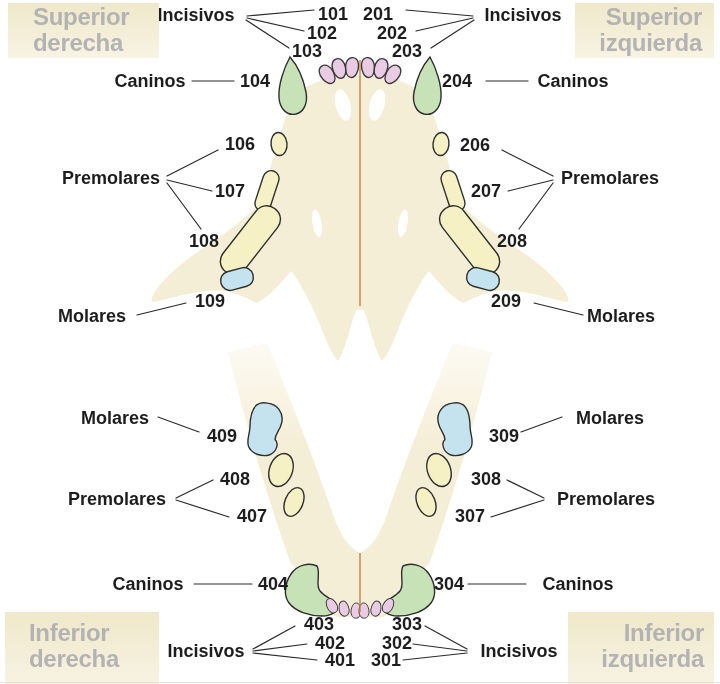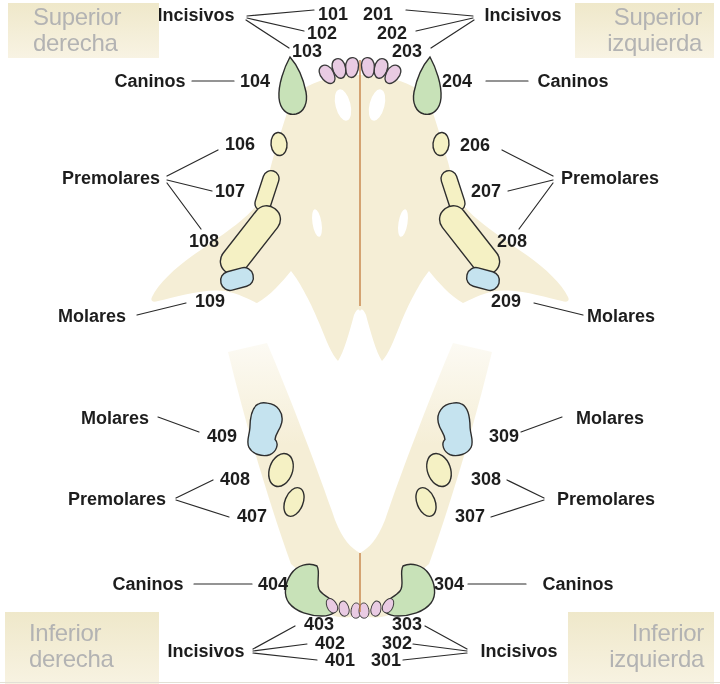--- a/index.html
+++ b/index.html
@@ -2,21 +2,21 @@
 <html><head>
 <meta charset="utf-8">
 <style>
   html,body{margin:0;padding:0;background:#ffffff;}
   body{width:720px;height:684px;position:relative;font-family:"Liberation Sans",sans-serif;overflow:hidden;}
   .stage{position:absolute;left:0;top:0;width:720px;height:684px;}
   svg{display:block;}
   svg text{font-family:"Liberation Sans","DejaVu Sans",sans-serif;font-weight:700;fill:#1d1d1d;}
   .num,.grp{font-size:18px;}
   .corner{position:absolute;background:linear-gradient(#efe8ca,#f8f3e3);color:#b3b3b3;
-          font-size:24px;font-weight:400;line-height:26px;letter-spacing:-0.3px;}
+          font-size:24px;font-weight:700;line-height:26px;letter-spacing:-0.3px;}
   .corner span{display:block;}
   .corner.tl{left:8px;top:3px;width:126px;height:54px;padding:1px 0 0 25px;}
   .corner.tr{right:6px;top:3px;width:127px;height:54px;padding:1px 12px 0 0;text-align:right;}
   .corner.bl{left:5px;top:612px;width:130px;height:68px;padding:8px 0 0 24px;}
   .corner.br{right:6px;top:612px;width:136px;height:68px;padding:8px 10px 0 0;text-align:right;}
   .bottom-rule{position:absolute;left:0;top:682px;width:720px;height:1px;background:#e3e0d6;}
 </style>
 </head>
 <body>
 

